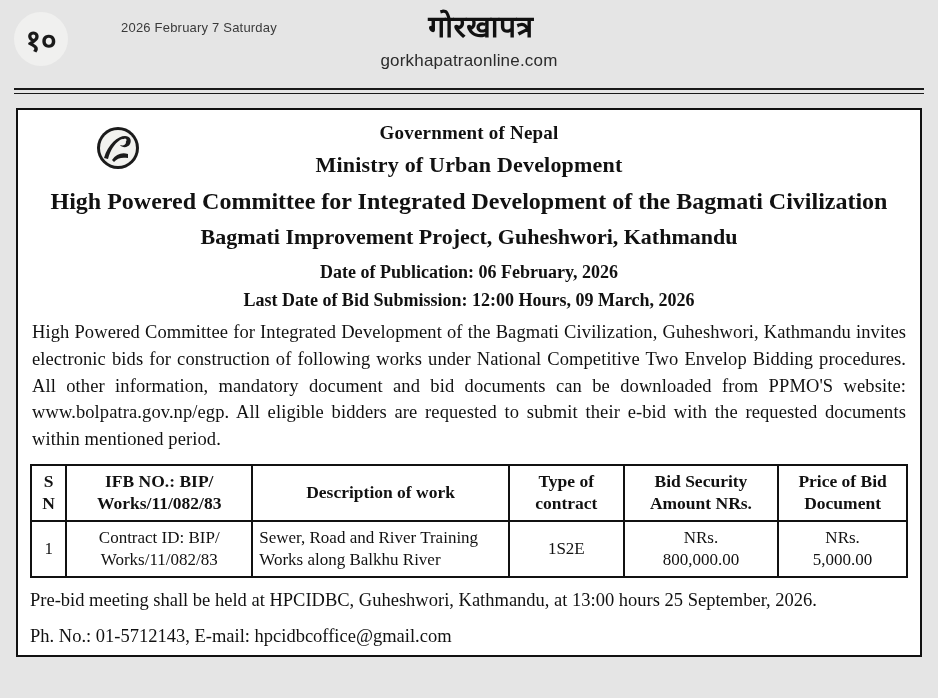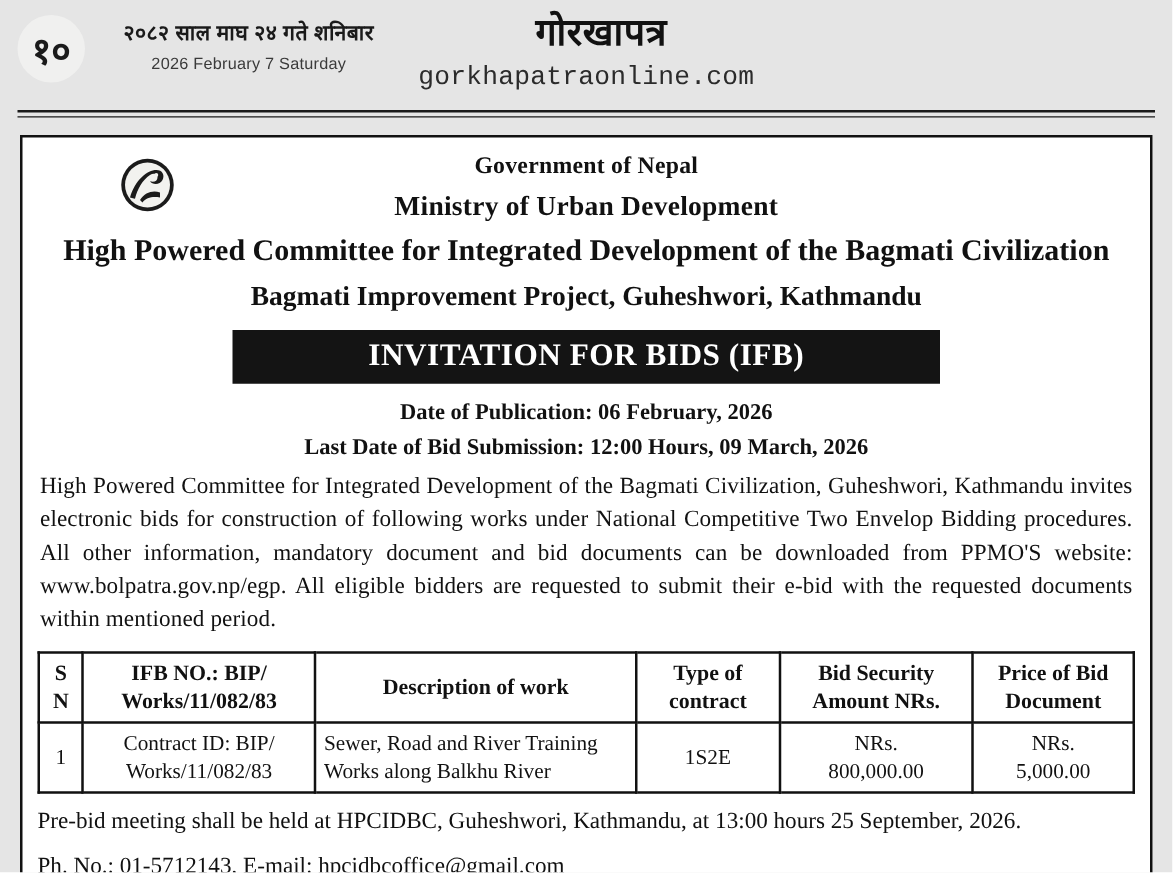--- a/index.html
+++ b/index.html
@@ -68,22 +68,22 @@
     font-family: "Liberation Serif", serif;
     font-size: 30px;
     font-weight: 700;
     color: #111111;
     letter-spacing: 0.5px;
     line-height: 1.1;
     padding-left: 24px;
   }
   .brand-url {
     margin-top: 8px;
-    font-family: Liberation Mono, monospace;
-    font-size: 21px;
+    font-family: Liberation Sans, sans-serif;
+    font-size: 17px;
     color: #2b2b2b;
     letter-spacing: 0.2px;
   }
   .rule-double {
     position: absolute;
     left: 14px; right: 14px;
     height: 0;
   }
   .rule-a { top: 88px; border-top: 2px solid #1a1a1a; }
   .rule-b { top: 93px; border-top: 1px solid #1a1a1a; }
@@ -205,21 +205,20 @@
 </style>
 </head>
 <body>
 
 <div id="page">
 
   <div class="masthead">
     <div class="page-number">१०</div>
 
     <div class="date-block">
-      <div class="date-np">२०८२ साल माघ २४ गते शनिबार</div>
       <div class="date-en">2026 February 7 Saturday</div>
     </div>
 
     <div class="brand-block">
       <div class="brand-np">गोरखापत्र</div>
       <div class="brand-url">gorkhapatraonline.com</div>
     </div>
 
     <div class="rule-double rule-a"></div>
     <div class="rule-double rule-b"></div>
@@ -238,21 +237,20 @@
           <circle cx="33" cy="16" r="1.6" fill="#f2f2ef"></circle>
         </svg>
       </div>
 
       <div class="gov-line">Government of Nepal</div>
       <div class="ministry-line">Ministry of Urban Development</div>
       <div class="committee-line">High Powered Committee for Integrated Development of the Bagmati Civilization</div>
       <div class="project-line">Bagmati Improvement Project, Guheshwori, Kathmandu</div>
     </div>
 
-    <div class="ifb-banner">INVITATION FOR BIDS (IFB)</div>
 
     <div class="pub-line">Date of Publication: 06 February, 2026</div>
     <div class="last-line">Last Date of Bid Submission: 12:00 Hours, 09 March, 2026</div>
 
     <div class="body-text">High Powered Committee for Integrated Development of the Bagmati Civilization, Guheshwori, Kathmandu invites electronic bids for construction of following works under National Competitive Two Envelop Bidding procedures. All other information, mandatory document and bid documents can be downloaded from PPMO'S website: www.bolpatra.gov.np/egp. All eligible bidders are requested to submit their e-bid with the requested documents within mentioned period.</div>
 
     <table class="bids">
       <thead>
         <tr>
           <th class="col-sn">

